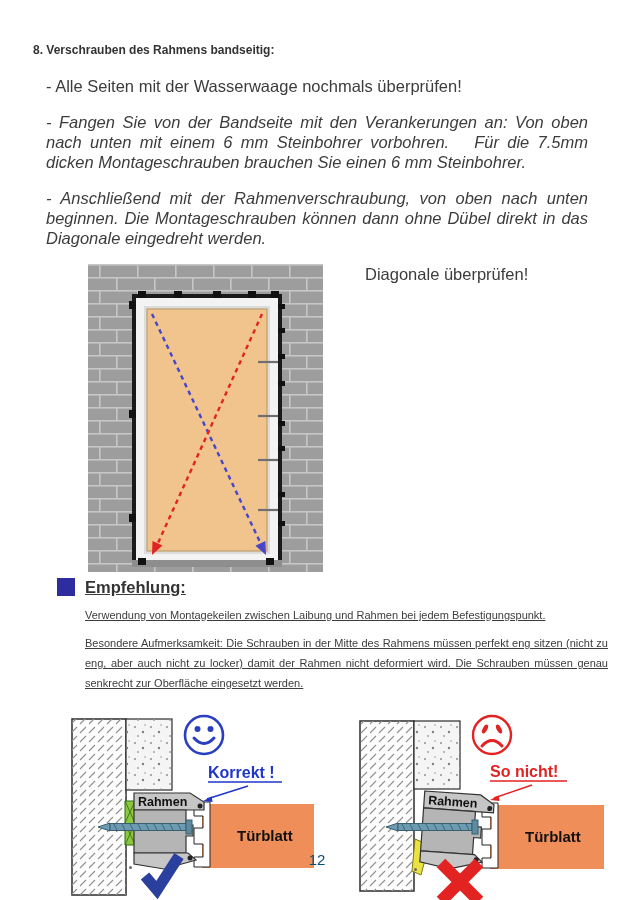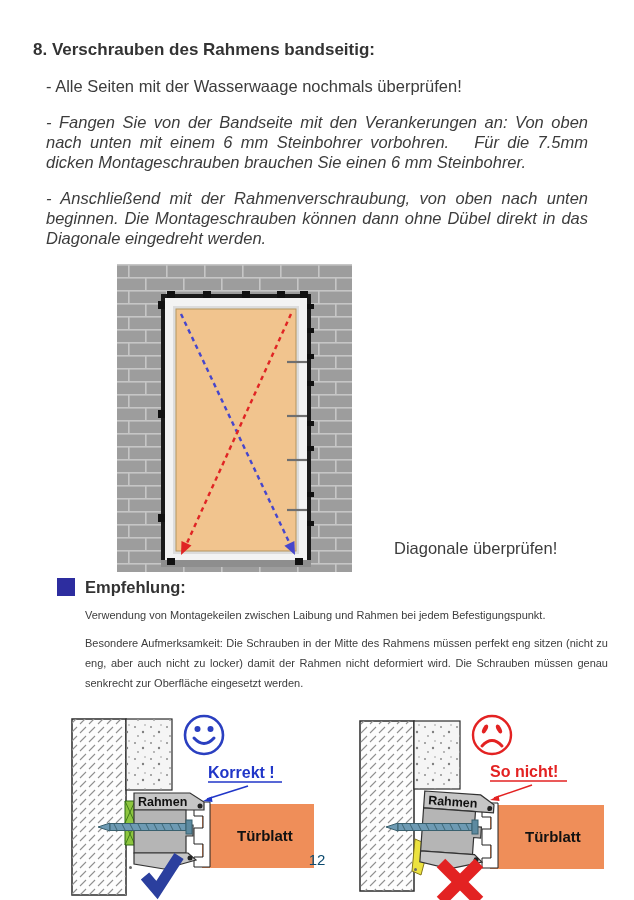--- a/index.html
+++ b/index.html
@@ -1,25 +1,25 @@
 <!DOCTYPE html>
 <html><head>
 <meta charset="utf-8">
 <style>
   html,body{margin:0;padding:0;background:#ffffff;}
   .page{position:relative;width:634px;height:900px;background:#ffffff;
         font-family:"Liberation Sans",sans-serif;color:#3c3c3c;overflow:hidden;}
-  .heading{margin:0;padding:40px 28px 0 33px;font-size:17px;font-weight:bold;
+  .heading{margin:0;padding:40px 28px 0 33px;font-size:12px;font-weight:bold;
            line-height:20px;color:#333;}
   .para{margin:16px;padding:0 30px;font-size:16.5px;line-height:20px;}
   .just{text-align:justify;font-style:italic;}
-  .figure-row{display:flex;align-items:flex-end;padding-left:117px;margin-top:3px;}
+  .figure-row{display:flex;padding-left:88px;margin-top:3px;}
   .door-svg{display:block;}
   .caption{font-size:16.5px;line-height:20px;margin:0 0 14px 42px;white-space:nowrap;}
-  .rec{margin-top:5px;padding:0 26px 0 57px;}
+  .rec{margin-top:5px;padding:0 26px 0 57px;text-decoration:underline;}
   .rec-head{display:flex;align-items:center;gap:10px;height:20px;}
   .rec-title{font-size:16.5px;font-weight:bold;color:#333;line-height:20px;}
   .rec-body p{margin:8px 0 0 28px;font-size:11px;line-height:20px;text-align:justify;}
   .diagrams{display:flex;gap:6px;margin:14px 0 0 52px;}
   .pageno{position:absolute;top:851px;left:0;width:634px;text-align:center;
           font-size:15px;color:#0c4a6e;}
   .stray-dot{position:absolute;width:3px;height:3px;background:#6a6a6a;border-radius:50%;}
   .dot1{left:129px;top:866px;}
   .dot2{left:414px;top:868px;}
   svg text{font-family:"Liberation Sans",sans-serif;}

